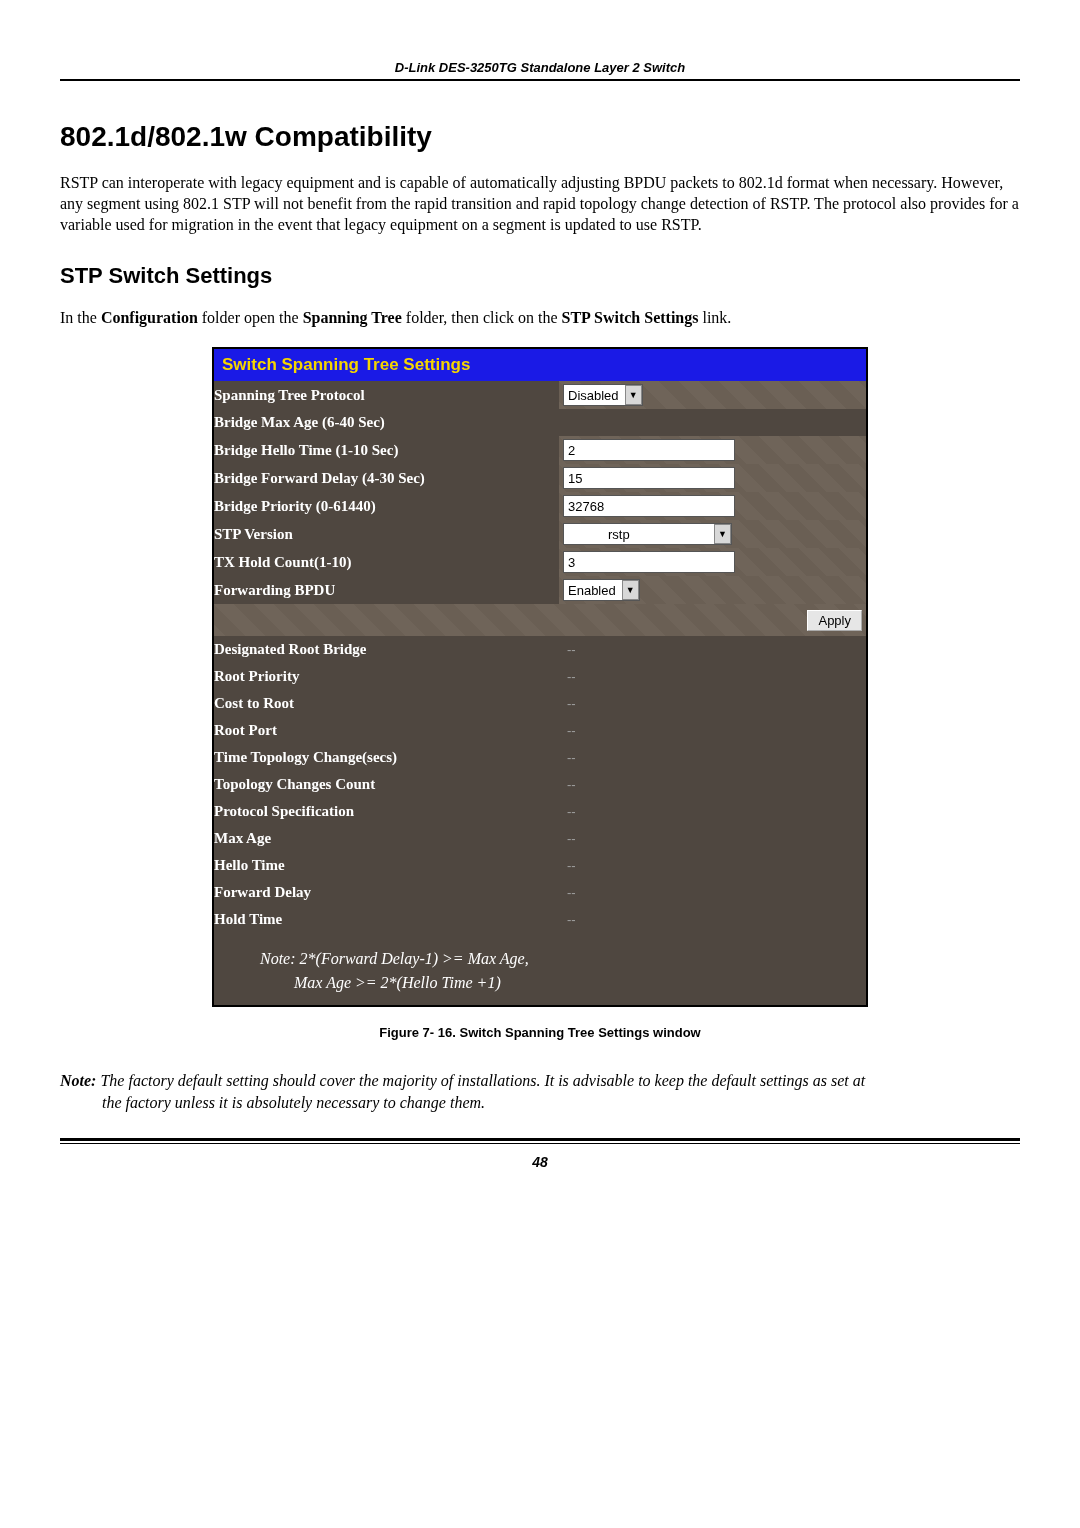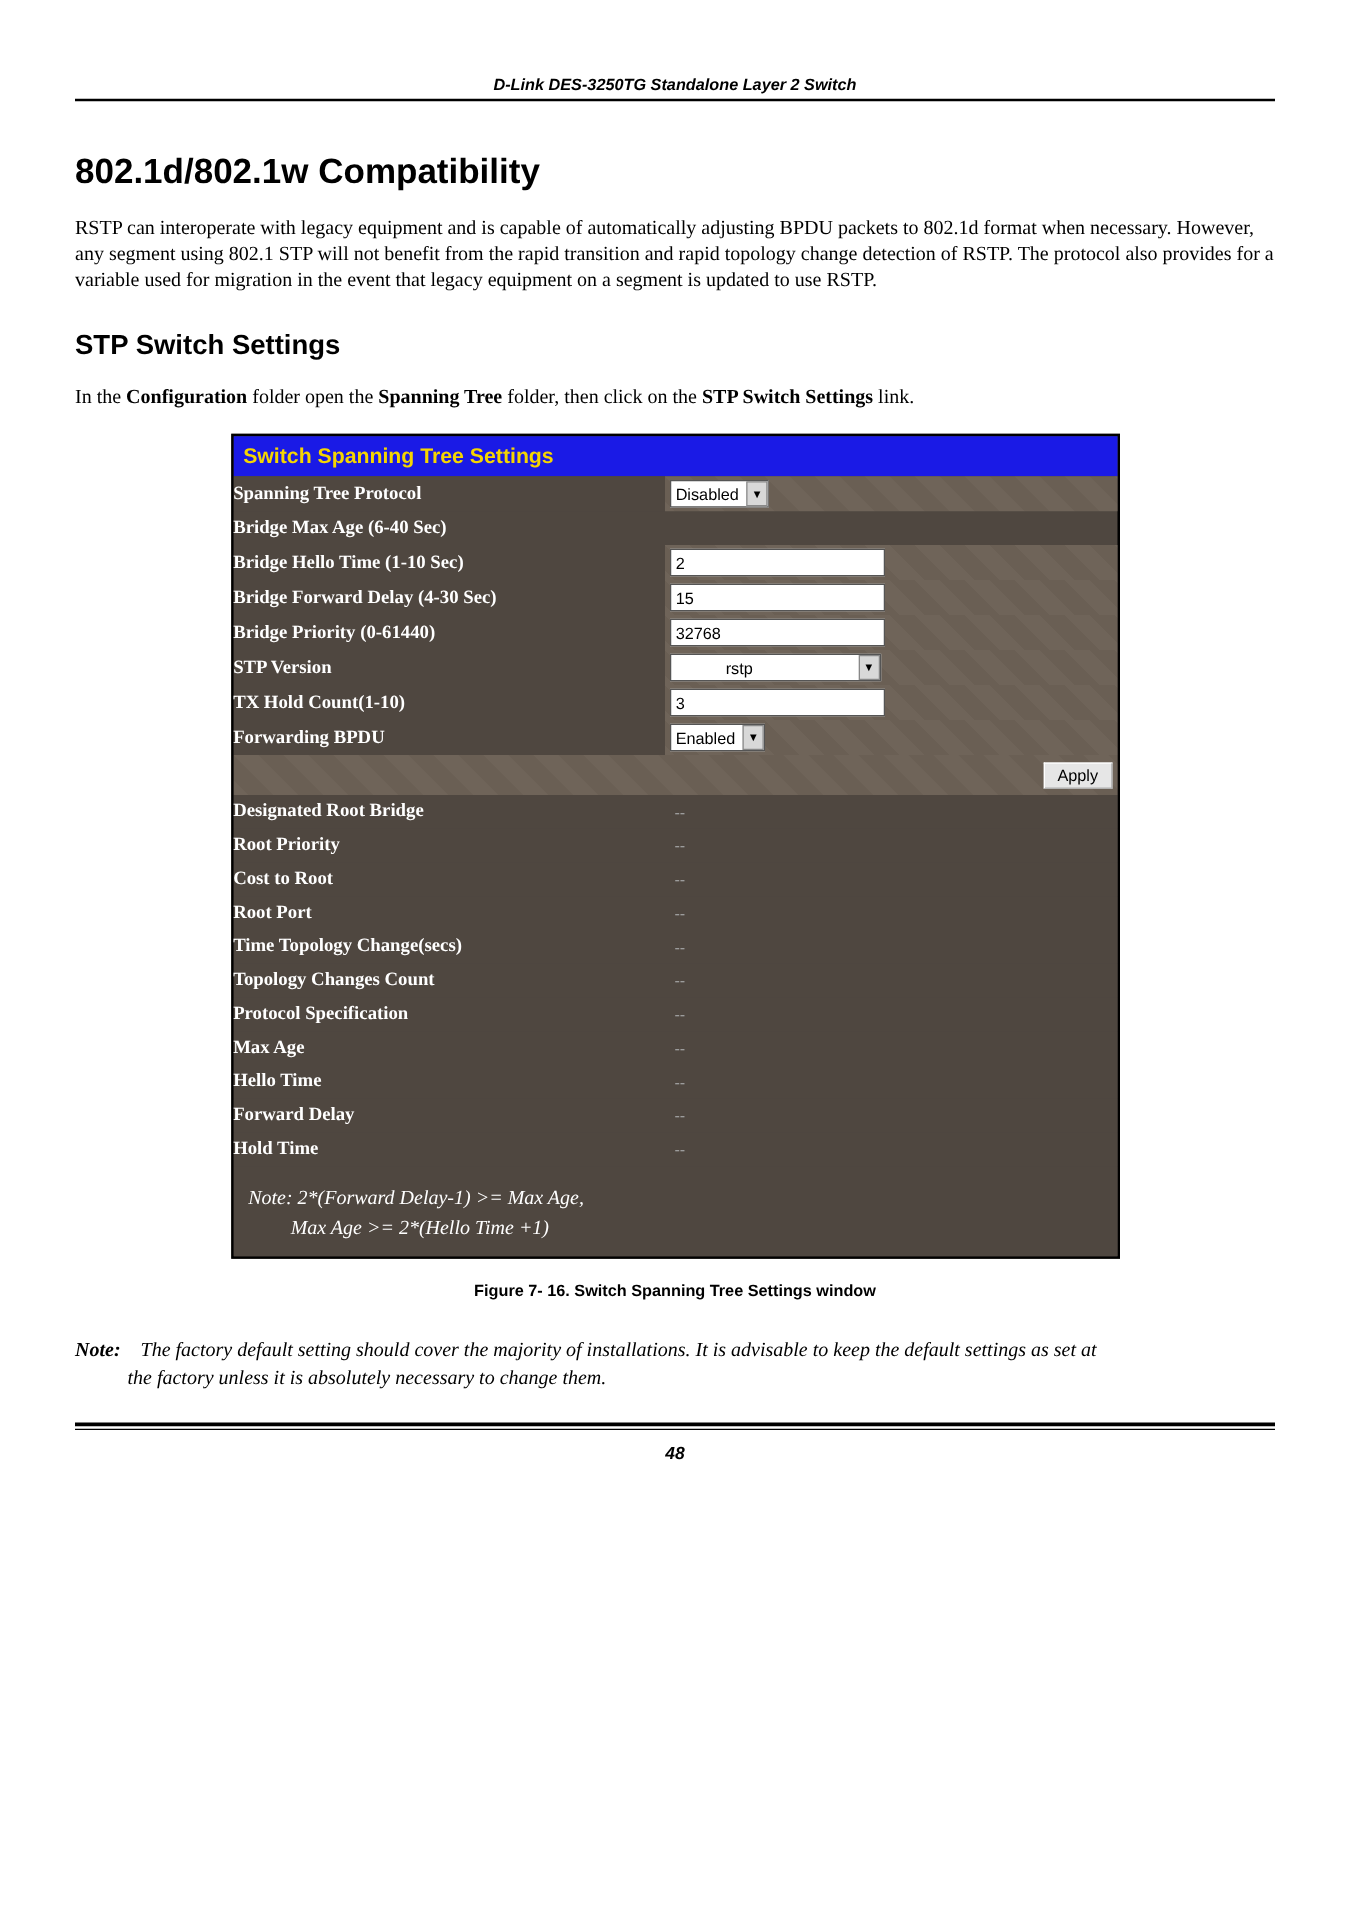--- a/index.html
+++ b/index.html
@@ -45,21 +45,21 @@
       margin-bottom: 20px;
     }
     .instruction strong { font-weight: bold; }
     .panel-wrap {
       display: flex;
       justify-content: center;
       margin-bottom: 18px;
     }
     .panel {
       border: 2px solid #000;
-      width: 711px;
+      width: 656px;
       background: #4f4740;
       font-family: Arial, sans-serif;
     }
     .panel-title {
       background: #1a1ae6;
       color: #f5d500;
       font-weight: bold;
       font-size: 17px;
       padding: 6px 8px;
       font-family: Arial, sans-serif;
@@ -153,36 +153,37 @@
       cursor: pointer;
     }
     .note-block {
       padding: 14px 12px 10px;
       color: #fff;
       font-style: italic;
       font-family: "Times New Roman", Times, serif;
       font-size: 16px;
       line-height: 1.5;
       background: #4f4740;
+      margin-left: 34px;
     }
     .note-line2 { padding-left: 34px; }
     .figure-caption {
       text-align: center;
       font-family: Arial, sans-serif;
       font-weight: bold;
       font-size: 13px;
       margin-bottom: 30px;
     }
     .footnote {
       font-size: 16px;
       line-height: 1.35;
       margin-bottom: 24px;
     }
     .footnote .note-label { font-weight: bold; font-style: italic; }
-    .footnote .note-body { font-style: italic; margin-left: 12px; }
+    .footnote .note-body { font-style: italic; }
     .footnote-indent { padding-left: 42px; display: block; font-style: italic; }
     .footer-rule-thick {
       border-top: 3px solid #000;
       margin-bottom: 2px;
     }
     .footer-rule-thin {
       border-top: 1px solid #000;
       margin-bottom: 10px;
     }
     .page-num {

